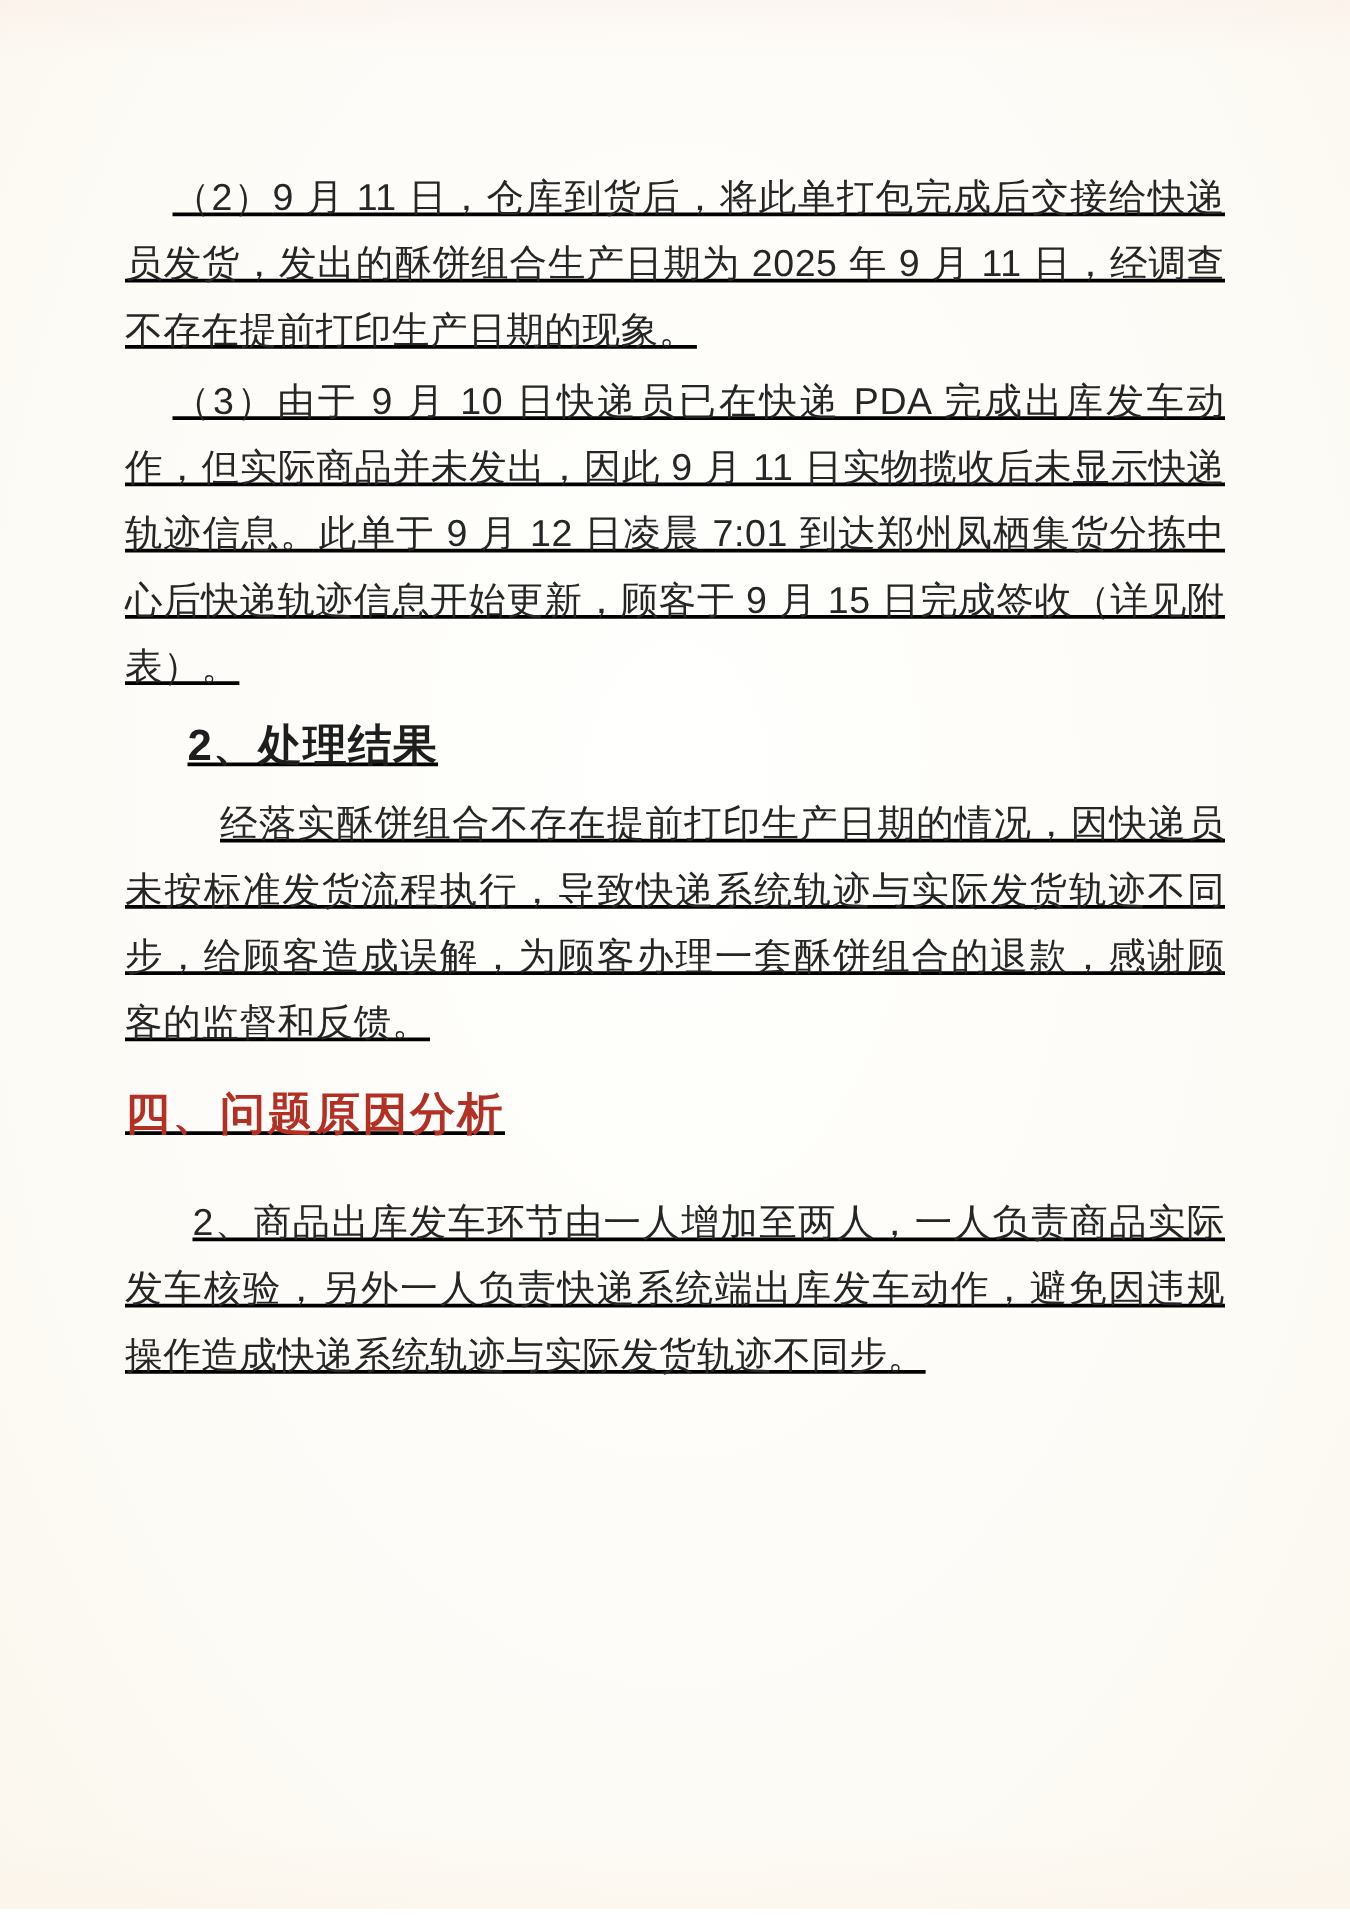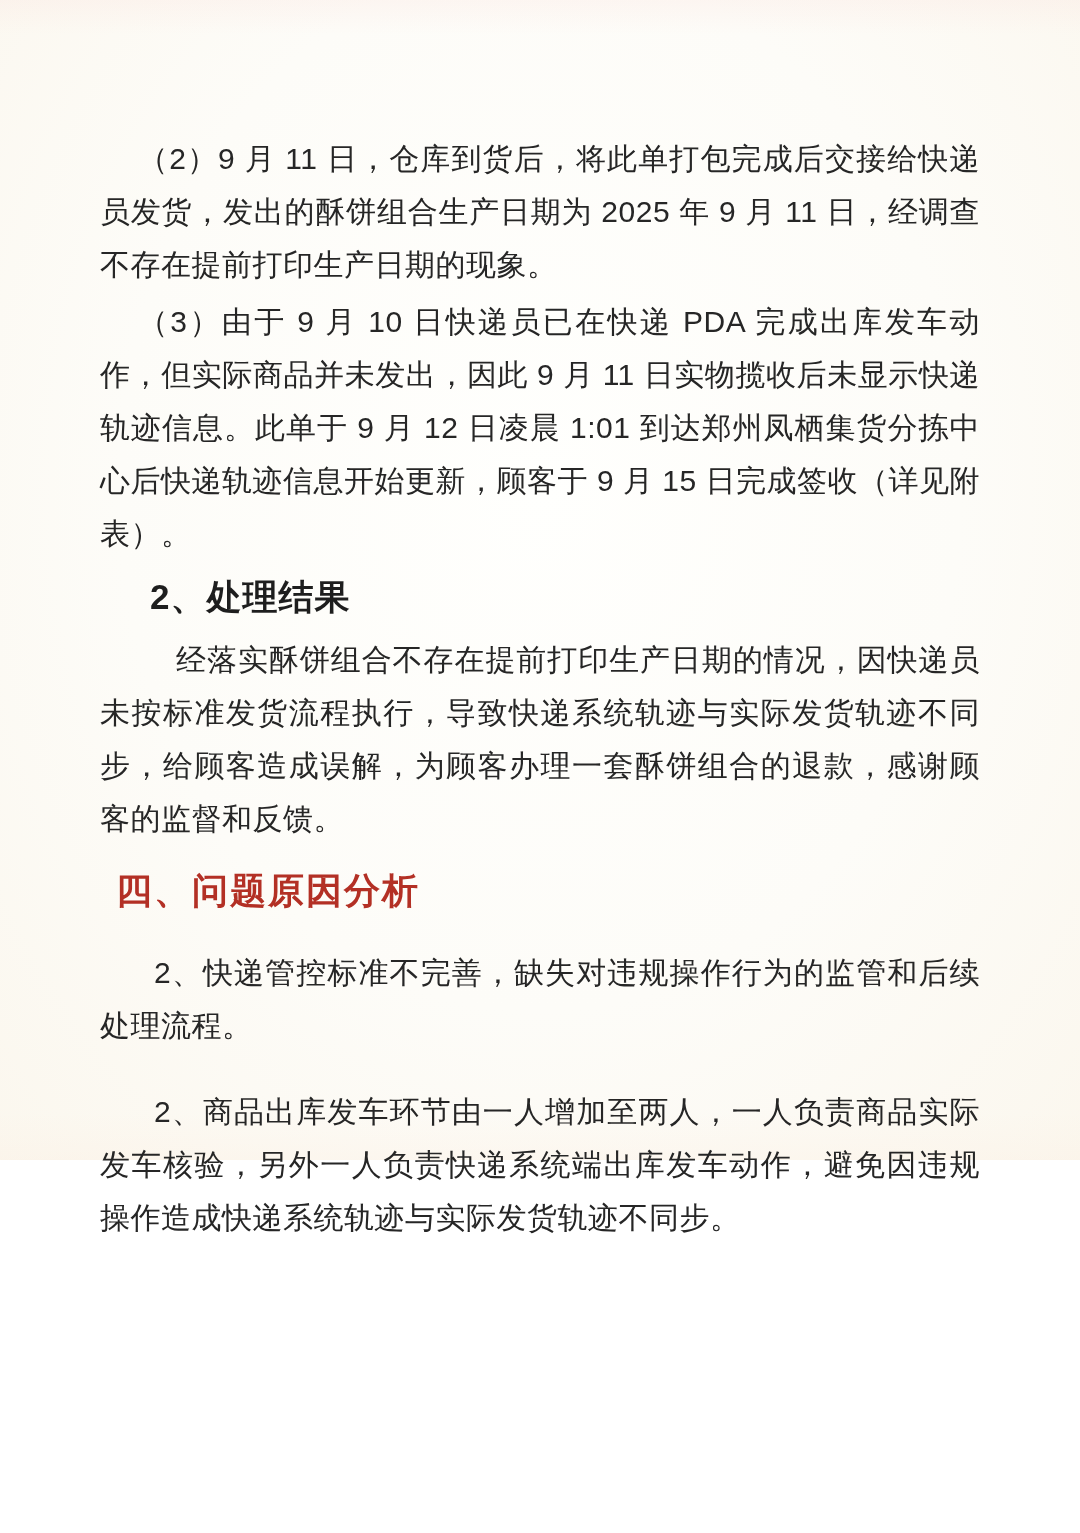--- a/index.html
+++ b/index.html
@@ -8,25 +8,26 @@
   }
   body {
     width: 1080px;
     height: 1533px;
     font-family: "Liberation Sans", "DejaVu Sans", sans-serif;
     overflow: hidden;
   }
   .page {
     position: relative;
     width: 1080px;
-    height: 1160px;
+    height: 1527px;
     box-sizing: border-box;
     background:
       linear-gradient(180deg, rgba(250,225,220,0.25) 0%, rgba(255,255,255,0) 3%, rgba(255,255,255,0) 96%, rgba(252,240,228,0.35) 100%),
       radial-gradient(ellipse at 50% 42%, #fffffd 0%, #fdfcf8 55%, #fbf7ee 100%);
+    text-decoration: underline;
   }
   .content {
     box-sizing: border-box;
     padding: 132px 100px 0 100px;
   }
   .para {
     margin: 0;
     font-size: 30px;
     line-height: 53px;
     color: #262626;
@@ -50,41 +51,40 @@
     margin: 0;
     font-size: 36px;
     line-height: 56px;
     font-weight: bold;
     color: #b33025;
     letter-spacing: 2px;
   }
 
   .gap-xs { margin-top: 4px; }
   .gap-s  { margin-top: 10px; }
-  .gap-m  { margin-top: 18px; margin-left: 16px; }
+  .gap-m  { margin-top: 18px; }
   .gap-l  { margin-top: 27px; }
   .gap-xl { margin-top: 33px; }
 </style>
 </head>
 <body>
 
 <div class="page">
   <main class="content">
 
     <p class="para indent-sm">（2）9 月 11 日，仓库到货后，将此单打包完成后交接给快递员发货，发出的酥饼组合生产日期为 2025 年 9 月 11 日，经调查不存在提前打印生产日期的现象。</p>
 
-    <p class="para indent-sm gap-xs">（3）由于 9 月 10 日快递员已在快递 PDA 完成出库发车动作，但实际商品并未发出，因此 9 月 11 日实物揽收后未显示快递轨迹信息。此单于 9 月 12 日凌晨 1:01 到达郑州凤栖集货分拣中心后快递轨迹信息开始更新，顾客于 9 月 15 日完成签收（详见附表）。</p>
+    <p class="para indent-sm gap-xs">（3）由于 9 月 10 日快递员已在快递 PDA 完成出库发车动作，但实际商品并未发出，因此 9 月 11 日实物揽收后未显示快递轨迹信息。此单于 9 月 12 日凌晨 7:01 到达郑州凤栖集货分拣中心后快递轨迹信息开始更新，顾客于 9 月 15 日完成签收（详见附表）。</p>
 
     <h3 class="sub-heading gap-s">2、处理结果</h3>
 
     <p class="para indent-lg gap-s">经落实酥饼组合不存在提前打印生产日期的情况，因快递员未按标准发货流程执行，导致快递系统轨迹与实际发货轨迹不同步，给顾客造成误解，为顾客办理一套酥饼组合的退款，感谢顾客的监督和反馈。</p>
 
     <h2 class="section-heading gap-m">四、问题原因分析</h2>
 
 
-    <p class="para indent-md gap-l">2、快递管控标准不完善，缺失对违规操作行为的监管和后续处理流程。</p>
 
 
 
     <p class="para indent-md gap-xl">2、商品出库发车环节由一人增加至两人，一人负责商品实际发车核验，另外一人负责快递系统端出库发车动作，避免因违规操作造成快递系统轨迹与实际发货轨迹不同步。</p>
 
   </main>
 </div>
 
 </body></html>

